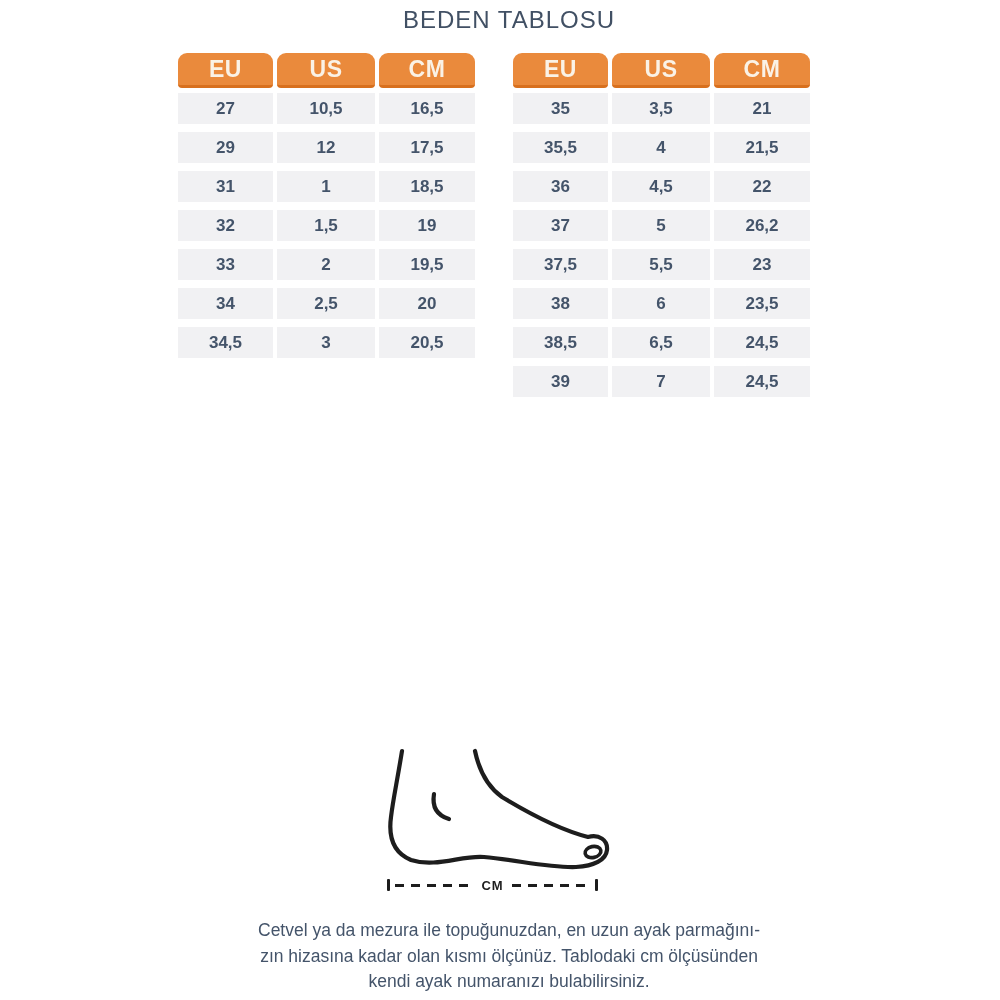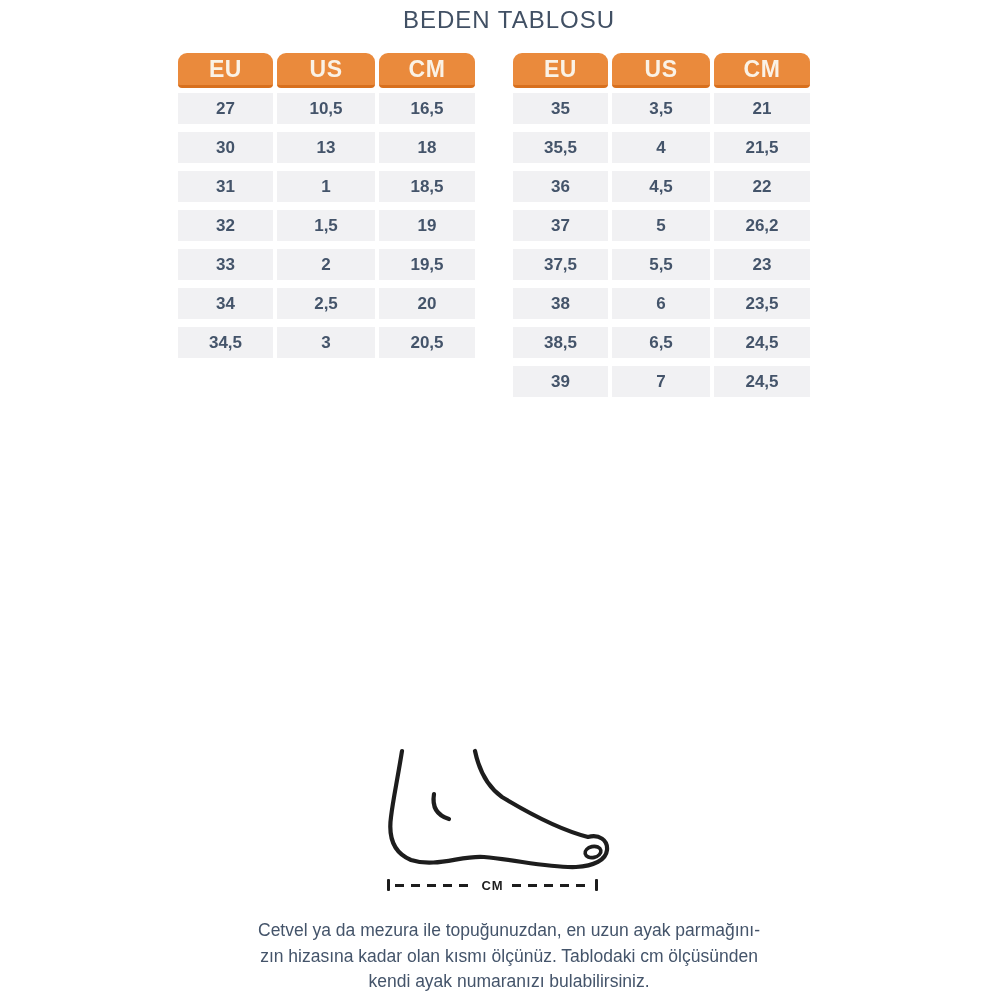--- a/index.html
+++ b/index.html
@@ -54,23 +54,23 @@
         <div class="th">EU</div>
         <div class="th">US</div>
         <div class="th">CM</div>
       </div>
       <div class="trow">
         <div class="td">27</div>
         <div class="td">10,5</div>
         <div class="td">16,5</div>
       </div>
       <div class="trow">
-        <div class="td">30</div>
-        <div class="td">13</div>
-        <div class="td">18</div>
+        <div class="td">29</div>
+        <div class="td">12</div>
+        <div class="td">17,5</div>
       </div>
       <div class="trow">
         <div class="td">31</div>
         <div class="td">1</div>
         <div class="td">18,5</div>
       </div>
       <div class="trow">
         <div class="td">32</div>
         <div class="td">1,5</div>
         <div class="td">19</div>

